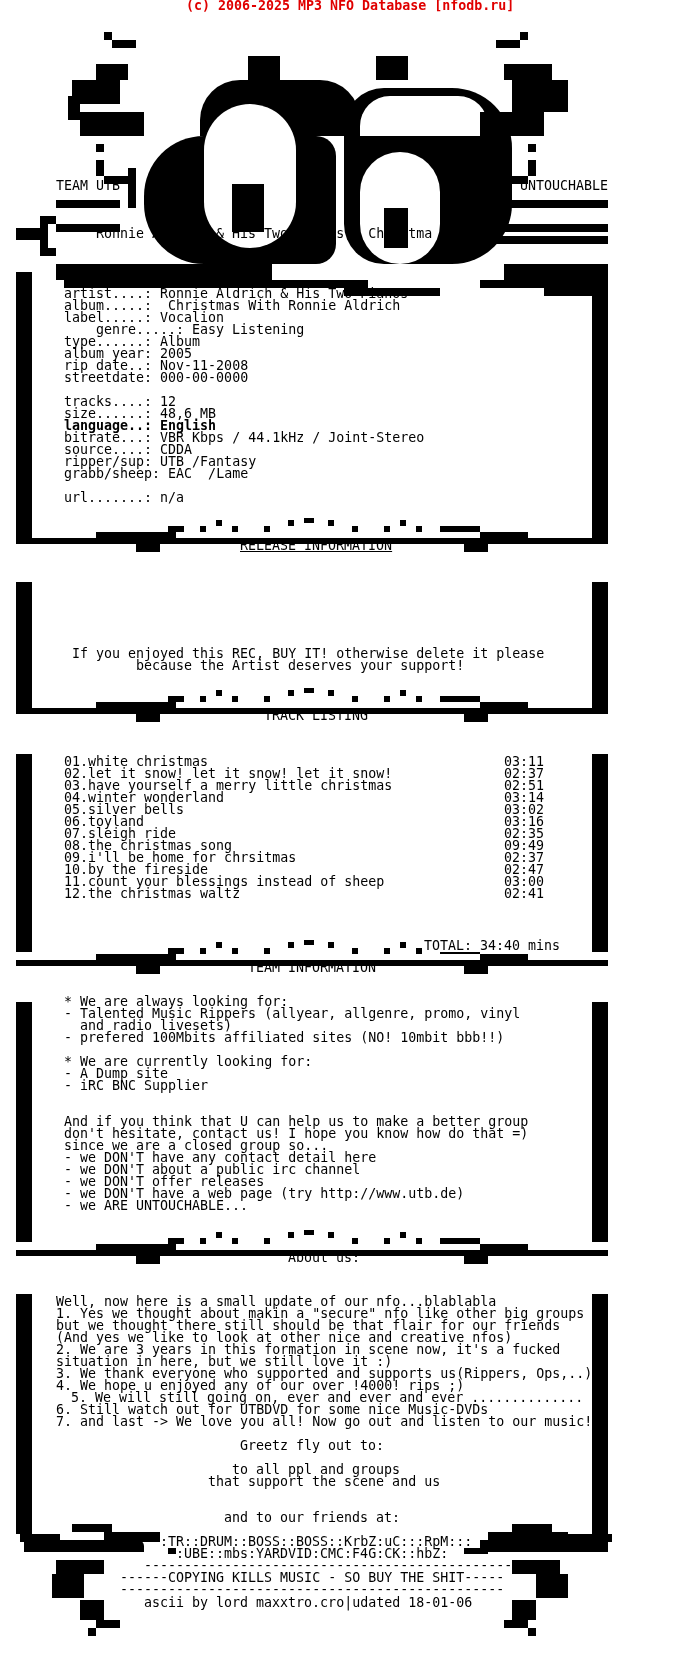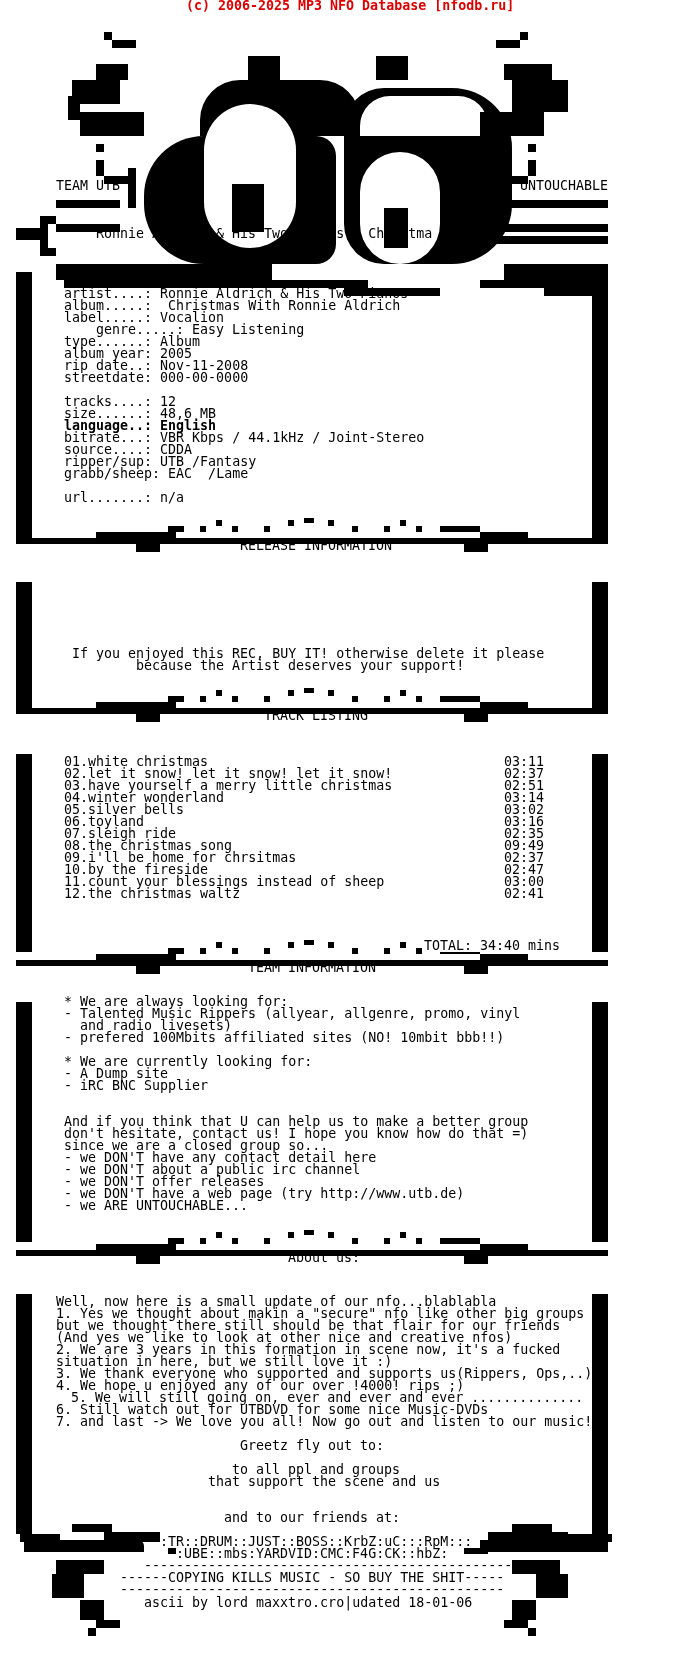--- a/index.html
+++ b/index.html
@@ -136,21 +136,21 @@
     <span style="left:264px;top:526px;width:6px;height:6px;"></span>
     <span style="left:288px;top:520px;width:6px;height:6px;"></span>
     <span style="left:304px;top:518px;width:10px;height:5px;"></span>
     <span style="left:328px;top:520px;width:6px;height:6px;"></span>
     <span style="left:352px;top:526px;width:6px;height:6px;"></span>
     <span style="left:384px;top:526px;width:6px;height:6px;"></span>
     <span style="left:400px;top:520px;width:6px;height:6px;"></span>
     <span style="left:416px;top:526px;width:6px;height:6px;"></span>
   </div>
 </div>
-<div class="t" style="left:240px;top:540px;">RELEASE INFORMATION</div>
+<div class="t" style="left:240px;top:540px;text-decoration:underline;">RELEASE INFORMATION</div>
 
 <div>
   <div class="blk" style="left:16px;top:708px;width:592px;height:6px;"></div>
   <div class="blk" style="left:96px;top:702px;width:80px;height:6px;"></div>
   <div class="dith" style="left:144px;top:696px;width:24px;height:12px;"></div>
   <div class="blk" style="left:168px;top:696px;width:16px;height:6px;"></div>
   <div class="dith" style="left:64px;top:708px;width:88px;height:10px;"></div>
   <div class="blk" style="left:136px;top:714px;width:24px;height:8px;"></div>
   <div class="blk" style="left:440px;top:696px;width:40px;height:6px;"></div>
   <div class="dith" style="left:456px;top:696px;width:24px;height:12px;"></div>
@@ -339,18 +339,18 @@
   <div class="blk" style="left:480px;top:1540px;width:128px;height:12px;"></div>
   <div class="dith" style="left:496px;top:1546px;width:24px;height:24px;"></div>
   <div class="blk" style="left:512px;top:1560px;width:48px;height:14px;"></div>
   <div class="dith" style="left:520px;top:1560px;width:24px;height:24px;"></div>
   <div class="blk" style="left:536px;top:1574px;width:32px;height:24px;"></div>
   <div class="dith" style="left:496px;top:1590px;width:32px;height:36px;"></div>
   <div class="blk" style="left:512px;top:1600px;width:24px;height:20px;"></div>
   <div class="blk" style="left:504px;top:1620px;width:24px;height:8px;"></div>
   <div class="blk" style="left:528px;top:1628px;width:8px;height:8px;"></div>
 </div>
-<div class="t" style="left:160px;top:1536px;background:#fff;">:TR::DRUM::JUST::BOSS::KrbZ:uC:::RpM:::</div>
+<div class="t" style="left:160px;top:1536px;background:#fff;">:TR::DRUM::BOSS::BOSS::KrbZ:uC:::RpM:::</div>
 <div class="t" style="left:176px;top:1548px;background:#fff;">:UBE::mbs:YARDVID:CMC:F4G:CK::hbZ:</div>
 <div class="t" style="left:144px;top:1560px;">------------------------------------------------</div>
 <div class="t" style="left:120px;top:1572px;background:#fff;">------COPYING KILLS MUSIC - SO BUY THE SHIT-----</div>
 <div class="t" style="left:120px;top:1584px;">------------------------------------------------</div>
 <div class="t" style="left:144px;top:1597px;">ascii by lord maxxtro.cro|udated 18-01-06</div>
 
 </body></html>

